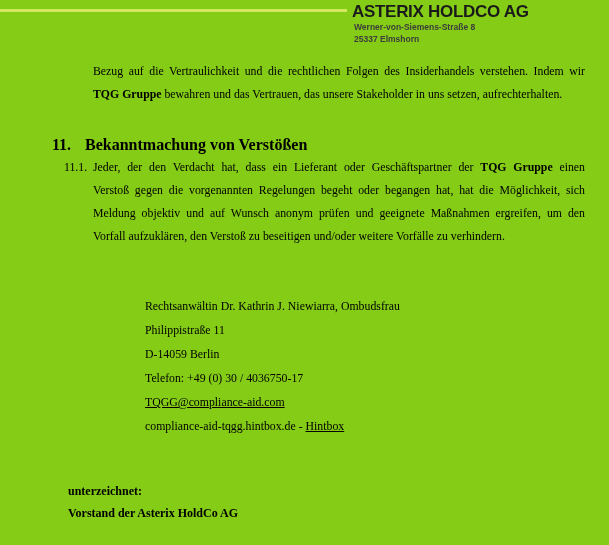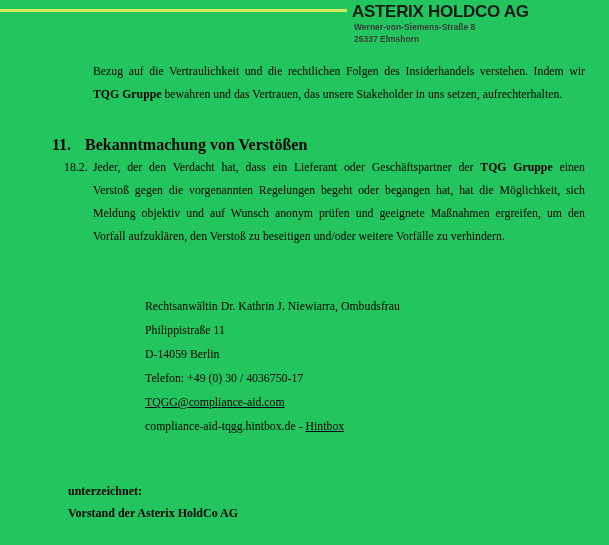--- a/index.html
+++ b/index.html
@@ -1,17 +1,17 @@
 <!DOCTYPE html>
 <html><head>
 <meta charset="utf-8">
 <style>
   html,body{margin:0;padding:0;background:#ffffff;}
   .page{
-    position:relative;width:609px;height:545px;background:#22c55e;overflow:hidden;
+    position:relative;width:609px;height:545px;background:#84cc16;overflow:hidden;
     font-family:"Liberation Serif",serif;color:#000000;
   }
   
   .rule{position:absolute;left:0;top:9px;width:347px;height:3px;background:#d3e75f;}
   .company{
     position:absolute;left:352px;top:2px;
     font-family:"Liberation Sans",sans-serif;font-weight:bold;font-size:17px;
     letter-spacing:-0.3px;color:#1a1a1a;white-space:nowrap;
   }
   .addr{
@@ -50,21 +50,21 @@
   <div class="blk intro">
       <div class="line j"><span>Bezug auf die Vertraulichkeit und die rechtlichen Folgen des Insiderhandels verstehen. Indem wir</span></div>
       <div class="line"><span class="b">TQG Gruppe</span><span> bewahren und das Vertrauen, das unsere Stakeholder in uns setzen, aufrechterhalten.</span></div>
     </div>
 
   <div class="blk heading">
     <span class="num">11.</span><span>Bekanntmachung von Verstößen</span>
   </div>
 
   <div class="blk item item-1">
-    <span class="num">18.2.</span>
+    <span class="num">11.1.</span>
     <div>
         <div class="line j"><span>Jeder, der den Verdacht hat, dass ein Lieferant oder Geschäftspartner der </span><span class="b">TQG Gruppe</span><span> einen</span></div>
         <div class="line j"><span>Verstoß gegen die vorgenannten Regelungen begeht oder begangen hat, hat die Möglichkeit, sich</span></div>
         <div class="line j"><span>Meldung objektiv und auf Wunsch anonym prüfen und geeignete Maßnahmen ergreifen, um den</span></div>
         <div class="line"><span>Vorfall aufzuklären, den Verstoß zu beseitigen und/oder weitere Vorfälle zu verhindern.</span></div>
       </div>
   </div>
 
 
   <div class="blk contact">

